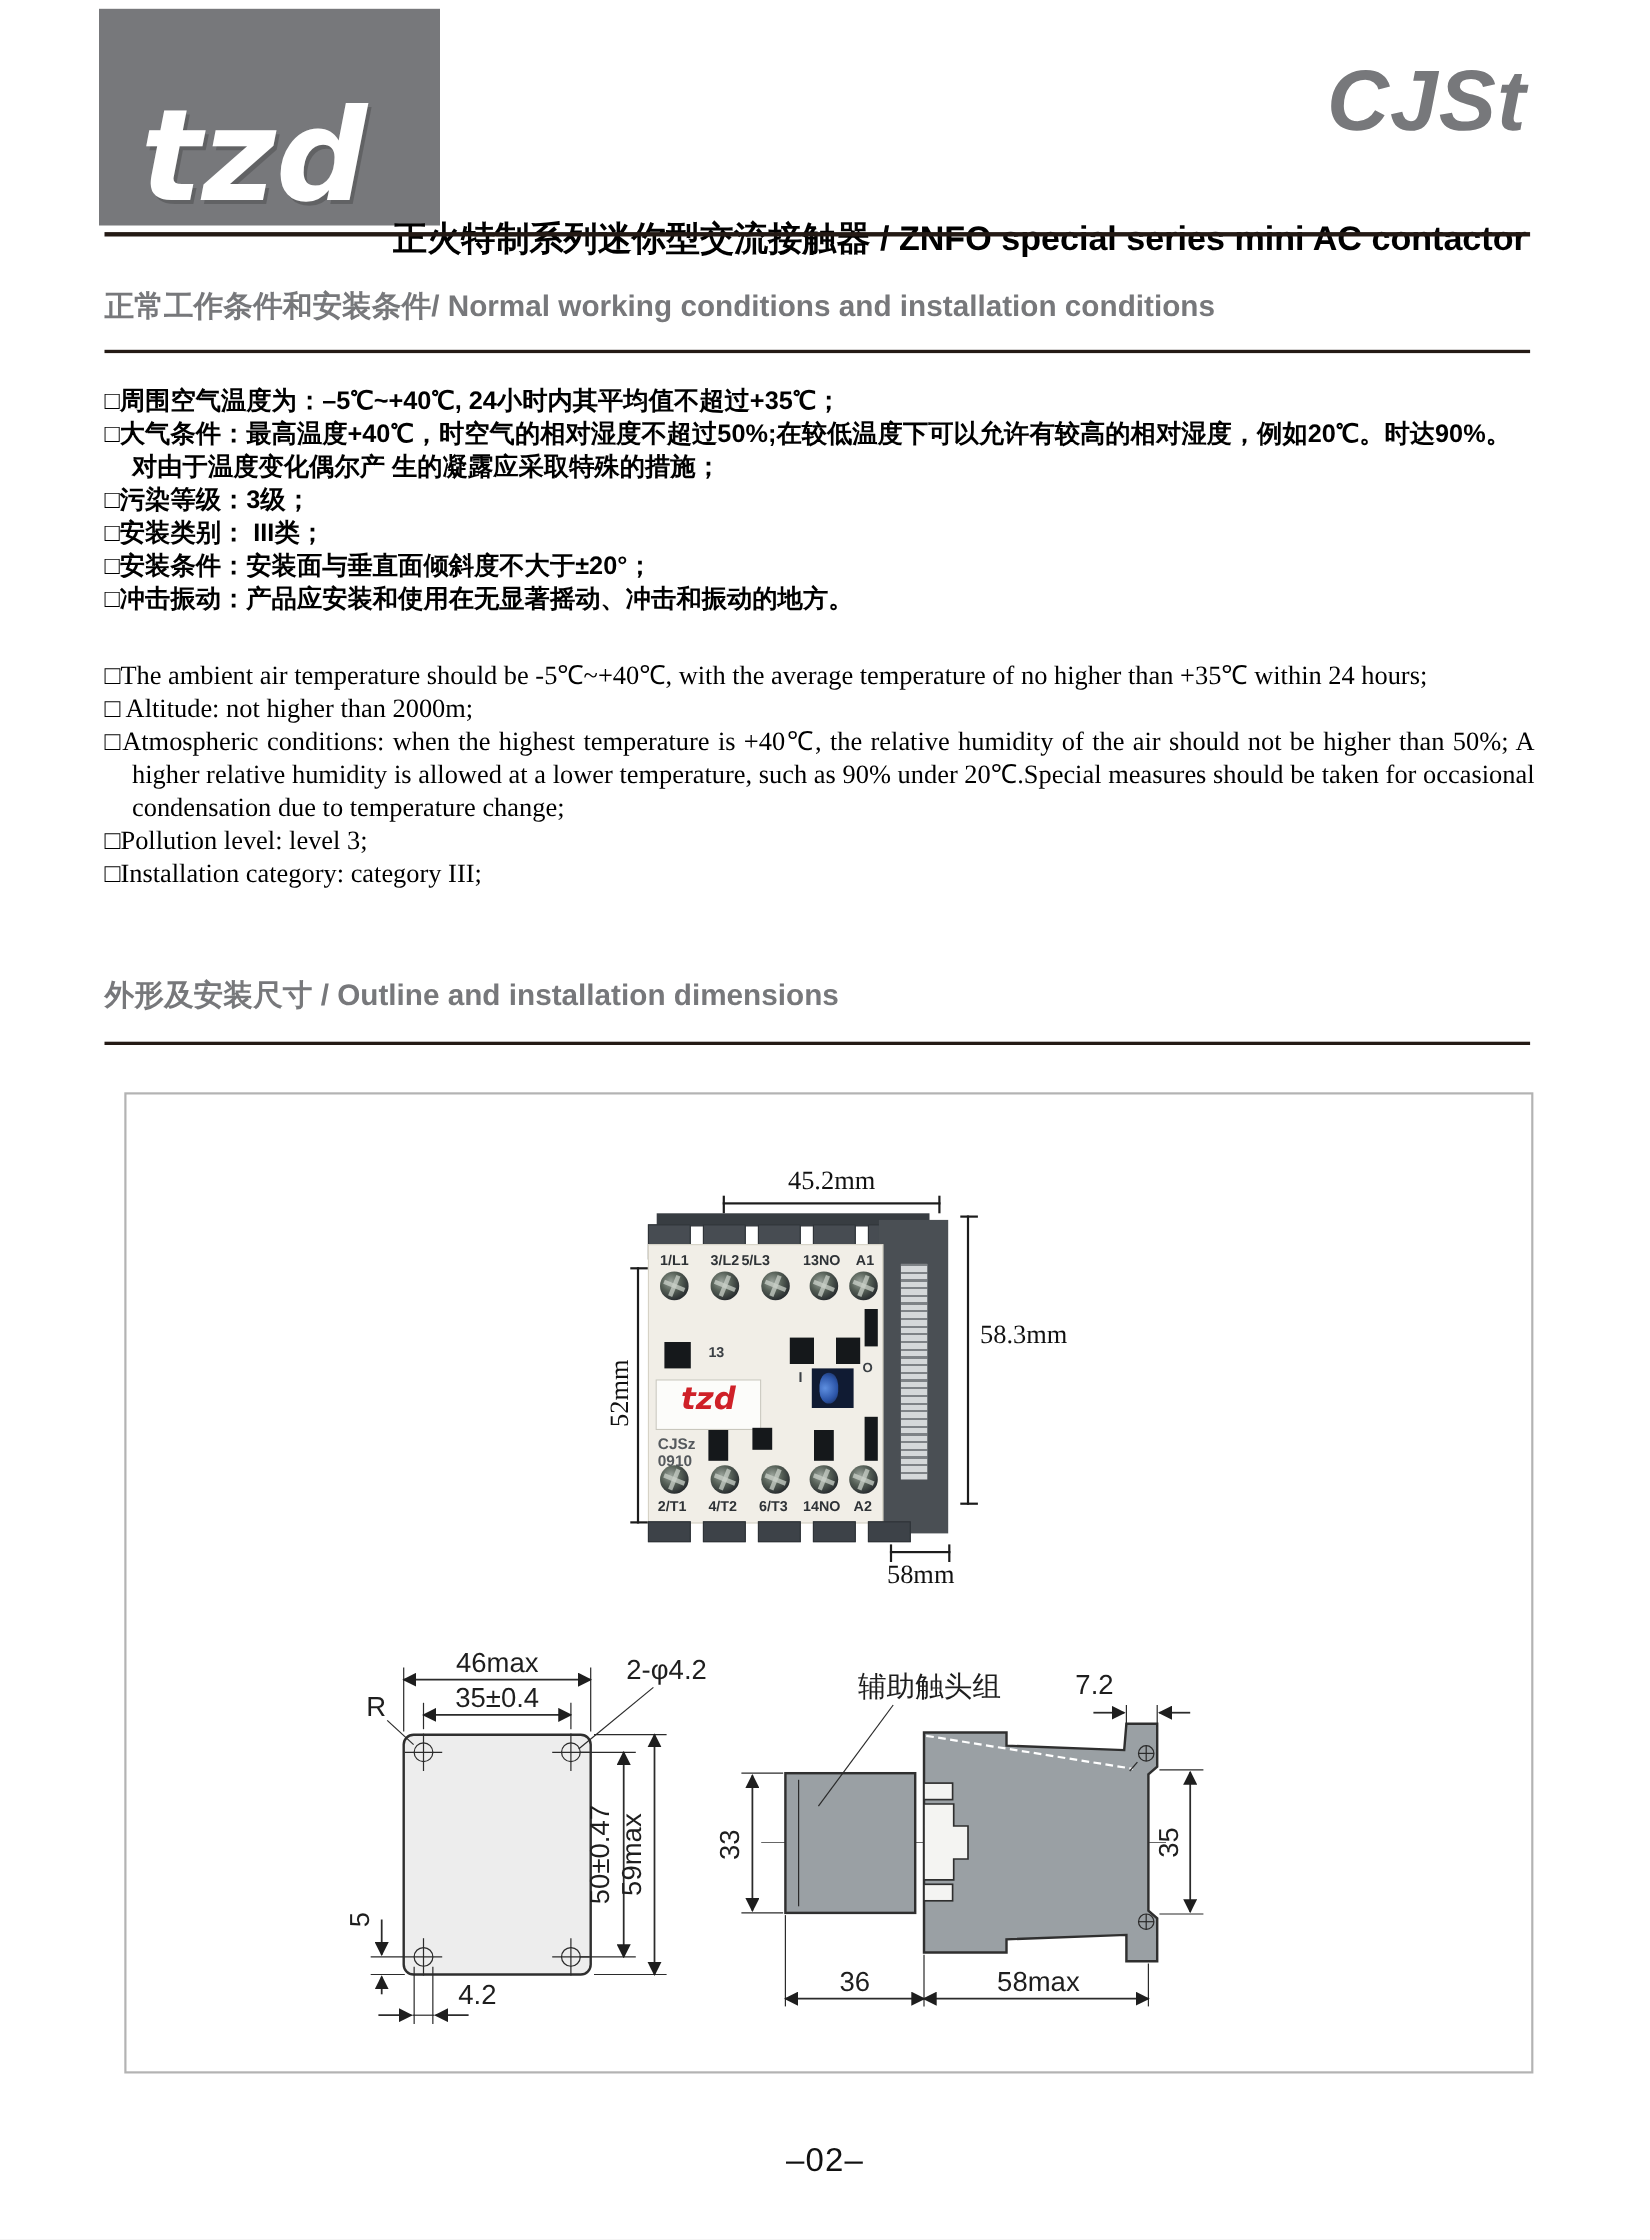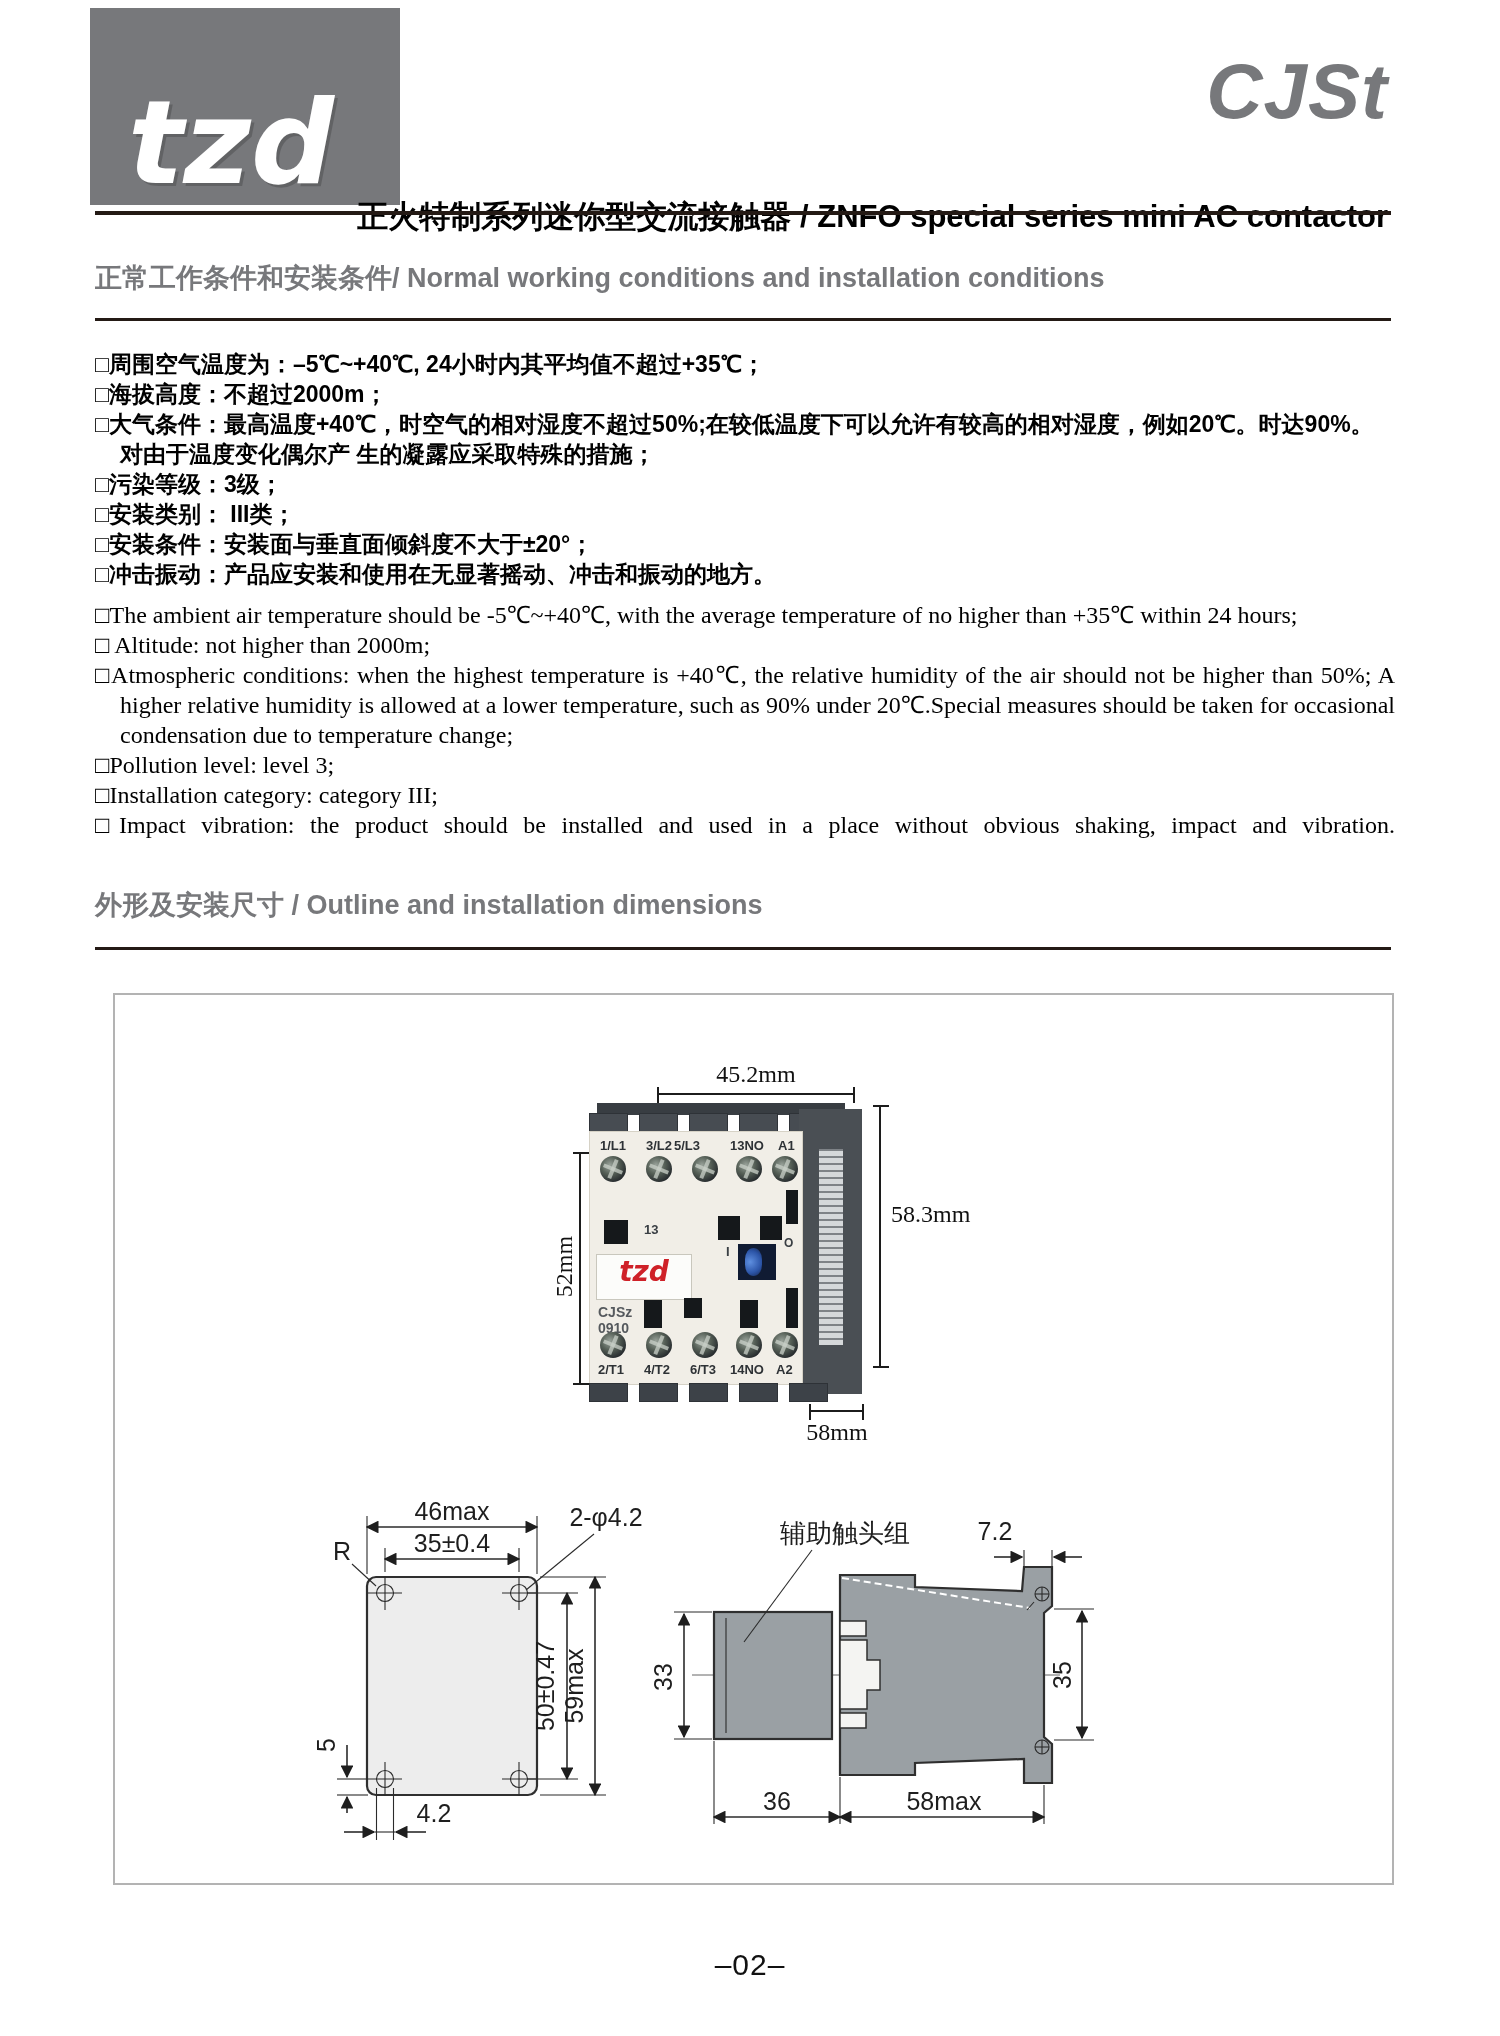--- a/index.html
+++ b/index.html
@@ -100,35 +100,33 @@
 </div>
 <div class="abs model-title">CJSt</div>
 <div class="abs subtitle">正火特制系列迷你型交流接触器 / ZNFO special series mini AC contactor</div>
 <div class="abs rule header-rule"></div>
 
 <div class="abs sec-title sec1-title">正常工作条件和安装条件/ Normal working conditions and installation conditions</div>
 <div class="abs rule sec1-rule"></div>
 
 <div class="abs cn-list">
   <div class="li">□周围空气温度为：–5℃~+40℃, 24小时内其平均值不超过+35℃；</div>
-  <div class="li">□海拔高度：不超过2000m；</div>
   <div class="li hang">□大气条件：最高温度+40℃，时空气的相对湿度不超过50%;在较低温度下可以允许有较高的相对湿度，例如20℃。时达90%。对由于温度变化偶尔产 生的凝露应采取特殊的措施；</div>
   <div class="li">□污染等级：3级；</div>
   <div class="li">□安装类别： III类；</div>
   <div class="li">□安装条件：安装面与垂直面倾斜度不大于±20°；</div>
   <div class="li">□冲击振动：产品应安装和使用在无显著摇动、冲击和振动的地方。</div>
 </div>
 
 <div class="abs en-list">
   <div class="li">□The ambient air temperature should be -5℃~+40℃, with the average temperature of no higher than +35℃ within 24 hours;</div>
   <div class="li">□ Altitude: not higher than 2000m;</div>
   <div class="li hang just">□Atmospheric conditions: when the highest temperature is +40℃, the relative humidity of the air should not be higher than 50%; A higher relative humidity is allowed at a lower temperature, such as 90% under 20℃.Special measures should be taken for occasional condensation due to temperature change;</div>
   <div class="li">□Pollution level: level 3;</div>
   <div class="li">□Installation category: category III;</div>
-  <div class="li justify-last">□Impact vibration: the product should be installed and used in a place without obvious shaking, impact and vibration.</div>
 </div>
 
 <div class="abs sec-title sec2-title">外形及安装尺寸 / Outline and installation dimensions</div>
 <div class="abs rule sec2-rule"></div>
 
 <div class="abs draw-box">
 
   <div class="abs photo-wrap">
     <div class="dim-label" style="left:112px;top:8px;width:198px;text-align:center;">45.2mm</div>
     <div class="dim-h" style="left:112px;top:40px;width:198px;"></div>

